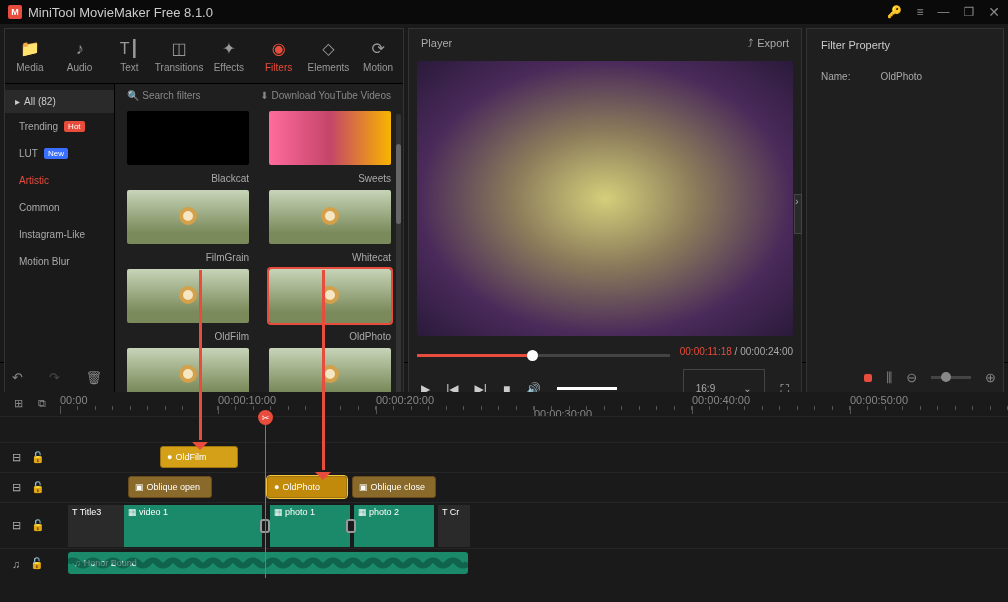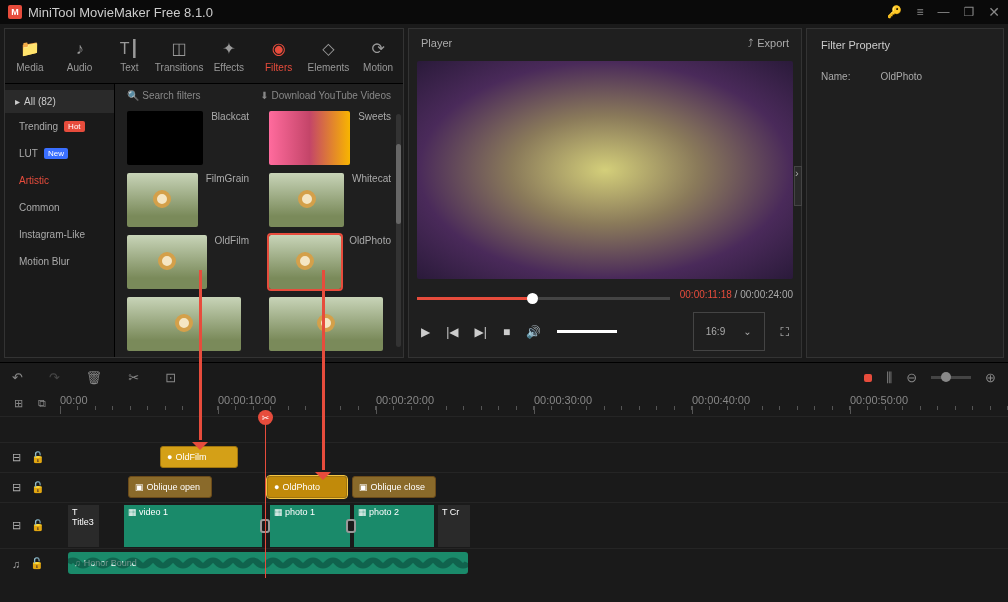--- a/index.html
+++ b/index.html
@@ -22,41 +22,41 @@
 .categories{width:110px;background:#1a1a1a;border-right:1px solid #000;padding:6px 0}
 .cat-hdr{padding:6px 10px;background:#2a2a2a;color:#ccc;font-size:10px;display:flex;align-items:center;gap:4px}
 .cat-item{padding:8px 14px;font-size:10px;cursor:pointer;display:flex;align-items:center;gap:6px}
 .cat-item.active{color:#e74c3c}
 .badge{font-size:8px;padding:1px 4px;border-radius:2px;color:#fff}
 .badge.hot{background:#e74c3c}
 .badge.new{background:#3a6fff}
 .filter-content{flex:1;display:flex;flex-direction:column;overflow:hidden;position:relative}
 .filter-top{display:flex;justify-content:space-between;padding:6px 12px;font-size:10px;color:#888}
 .filter-grid{flex:1;overflow-y:auto;padding:4px 12px;display:grid;grid-template-columns:repeat(2,1fr);gap:6px 20px}
-.thumb{display:flex;flex-direction:row;align-items:flex-start;gap:8px}
+.thumb{display:flex;flex-direction:column;align-items:flex-end;gap:8px}
 .thumb-img{width:100%;height:54px;border-radius:2px;position:relative;background:linear-gradient(180deg,#c8d4b8 0%,#7a8a5a 80%)}
 .thumb-img.sel{outline:2px solid #e74c3c}
 .thumb-lbl{font-size:10px;color:#aaa}
 .person{position:absolute;left:50%;top:32%;transform:translateX(-50%);width:18px;height:18px;border-radius:50%;background:#f5e6c4;border:4px solid #d4a04a}
 .thumb-img.blackcat{background:#000}
 .thumb-img.sweets{background:linear-gradient(90deg,#ff6b9d,#c44569,#f8b500)}
 .player-panel{position:relative}
 .player-hdr{display:flex;justify-content:space-between;align-items:center;padding:8px 12px;font-size:11px}
 .export-btn{display:flex;align-items:center;gap:4px;cursor:pointer}
 .preview{margin:4px 8px;flex:1;background:radial-gradient(ellipse at center,#d4cf7a 0%,#8a7a5a 35%,#4a2a5a 70%,#2a1a3a 100%);border-radius:2px;position:relative;min-height:218px}
 .seek{margin:6px 8px;display:flex;align-items:flex-end}
 .seek-bar{flex:1;height:3px;background:#444;position:relative}
 .seek-fill{height:100%;width:46%;background:#e74c3c;position:relative}
 .seek-knob{position:absolute;right:-5px;top:-4px;width:11px;height:11px;background:#fff;border-radius:50%}
 .time{margin-left:10px;font-size:10px}
 .time-cur{color:#e74c3c}
 .controls{display:flex;align-items:center;gap:16px;padding:6px 12px}
 .ctrl{cursor:pointer;color:#ccc;font-size:12px}
 .vol-bar{width:60px;height:3px;background:#fff}
-.aspect{margin-left:auto;border:1px solid #444;padding:13px 12px;font-size:10px;display:flex;align-items:center;gap:18px}
+.aspect{margin-left:auto;border:1px solid #444;padding:13px 12px;font-size:10px;display:flex;align-items:center;gap:28px}
 .prop-panel{padding:10px 14px}
 .prop-title{font-size:11px;color:#ccc;margin-bottom:20px}
 .prop-row{display:flex;gap:30px;font-size:10px}
 .timeline-tools{height:30px;background:#1a1a1a;display:flex;align-items:center;padding:0 12px;gap:26px;border-top:1px solid #000}
 .tl-tool{color:#888;cursor:pointer;font-size:13px}
 .tl-right{margin-left:auto;display:flex;align-items:center;gap:14px}
 .zoom-track{width:40px;height:3px;background:#444;position:relative}
 .zoom-knob{position:absolute;left:10px;top:-4px;width:10px;height:10px;border-radius:50%;background:#888}
 .ruler{height:24px;background:#1a1a1a;display:flex;position:relative;padding-left:60px}
 .ruler-seg{flex:1;position:relative;font-size:11px;color:#888}
@@ -330,21 +330,21 @@
           <span></span>
           <span></span>
           <span></span>
           <span></span>
           <span></span>
           <span></span>
           <span></span>
         </div>
       </div>
       <div class="ruler-seg">
-        <span style="position:absolute;top:2px">00:00:30:00</span>
+        <span style="position:absolute;top:16px">00:00:30:00</span>
         <div class="ruler-ticks">
           <span></span>
           <span></span>
           <span></span>
           <span></span>
           <span></span>
           <span></span>
           <span></span>
           <span></span>
           <span></span>
@@ -417,21 +417,21 @@
       <div class="clip trans" style="left:292px;width:84px">▣ <span>Oblique close</span></div>
     </div>
   </div>
 
   <div class="track tall">
     <div class="track-hdr">
         <span>⊟</span>
         <span>🔓</span>
       </div>
     <div class="track-body">
-      <div class="clip video" style="left:8px;width:31px;background:#2a2a2a">
+      <div class="clip video" style="left:8px;width:56px;background:#2a2a2a">
           <span class="vlabel">T <span>Title3</span></span>
         </div>
       <div class="clip video" style="left:64px;width:138px">
           <span class="vlabel">▦ <span>video 1</span></span>
           <div class="vthumb"></div>
           <div class="vthumb"></div>
           <div class="vthumb"></div>
         </div>
       <div class="clip video" style="left:210px;width:80px">
           <span class="vlabel">▦ <span>photo 1</span></span>

